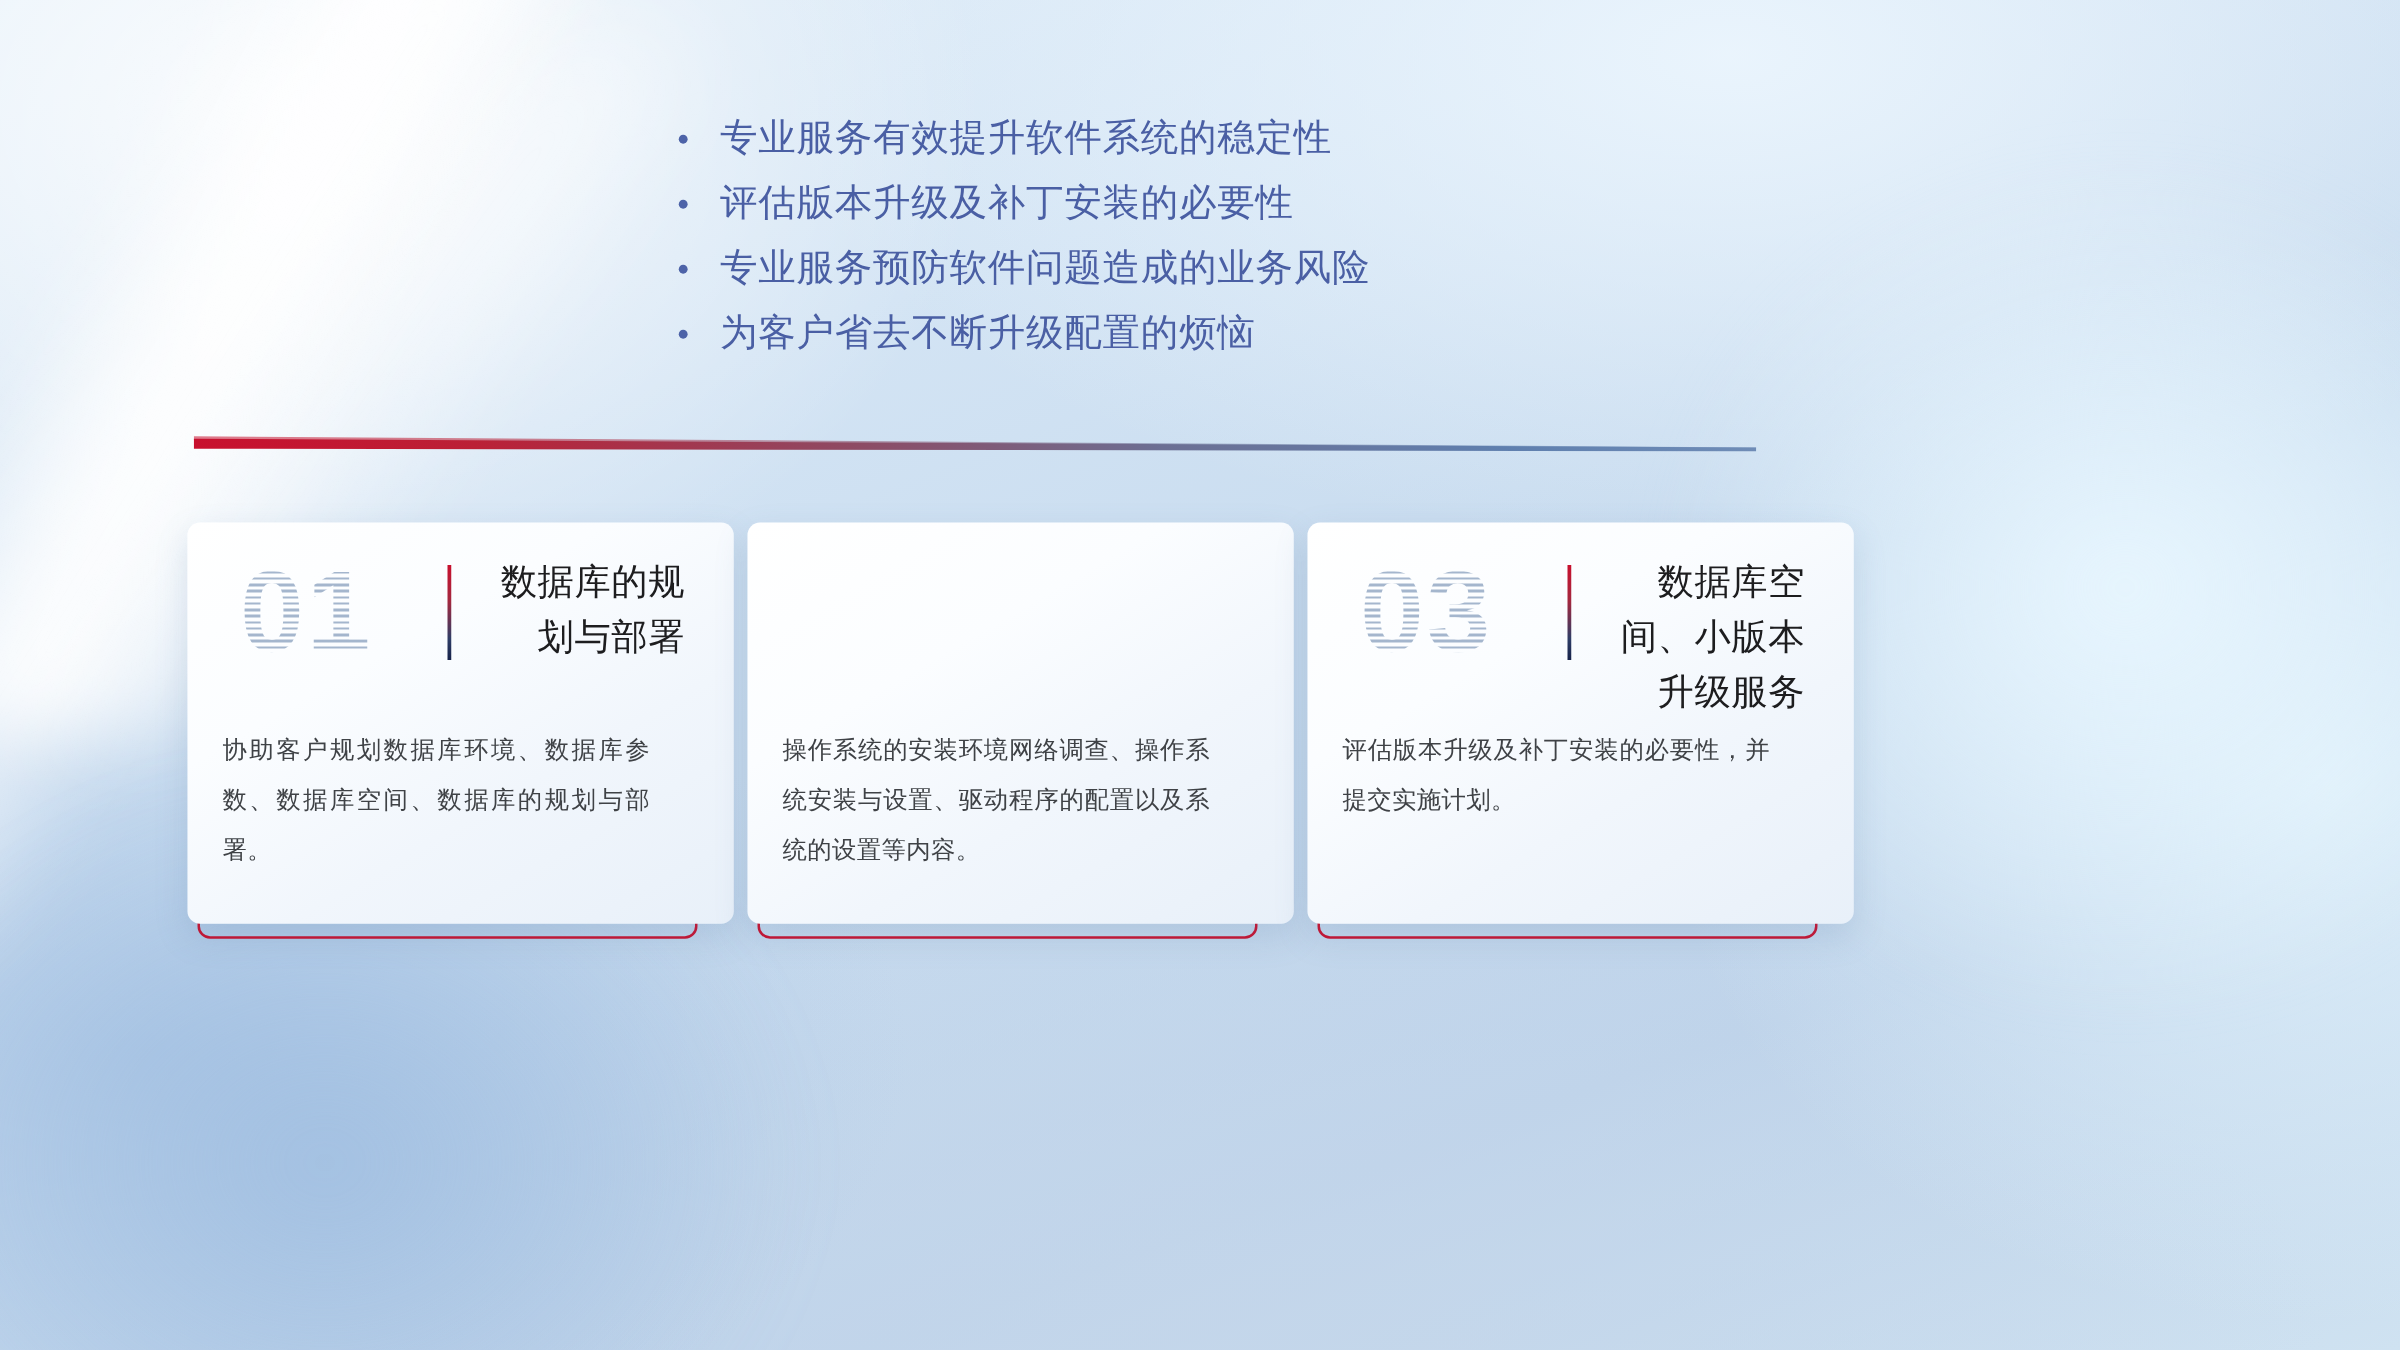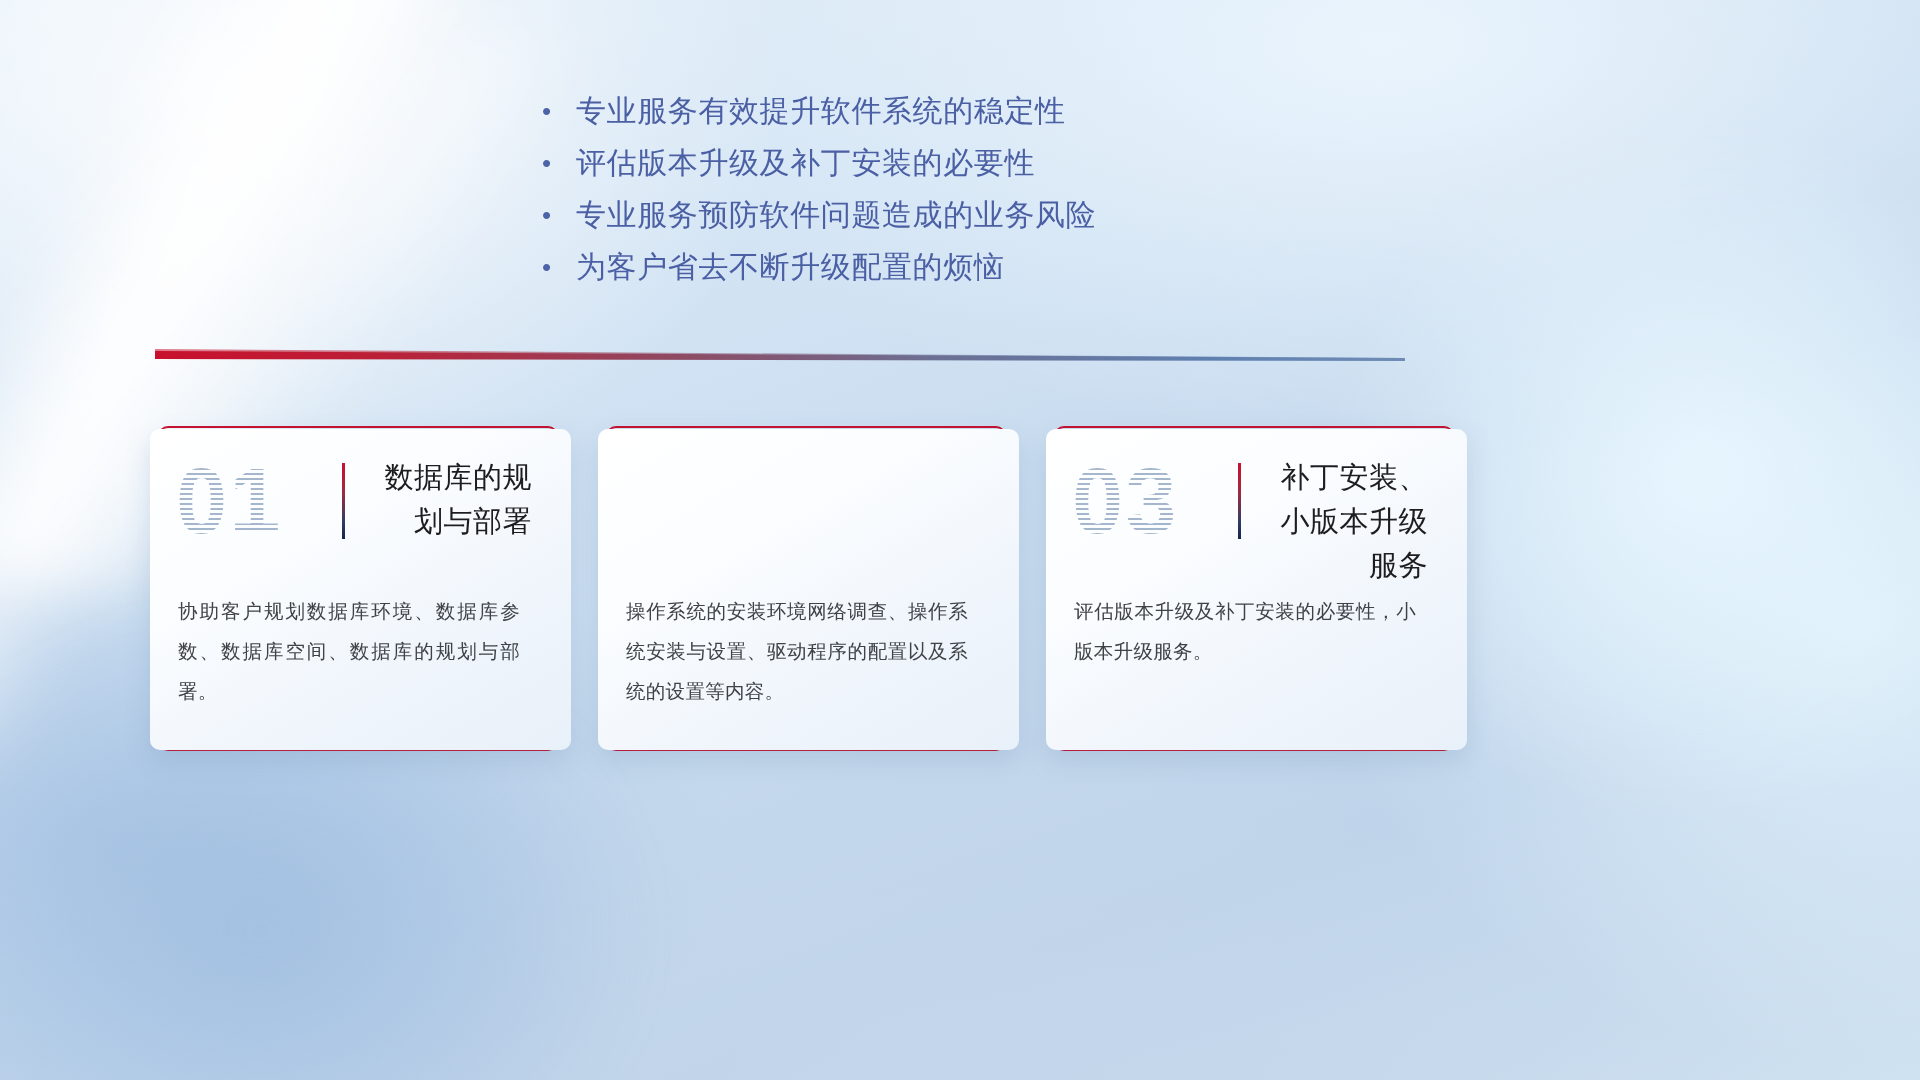--- a/index.html
+++ b/index.html
@@ -80,25 +80,26 @@
   }
   .card-wrap{
     position:absolute;top:0;width:400px;height:325px;
   }
   .card-frame{
     position:absolute;left:8px;top:8px;width:396px;height:321px;
     border:2px solid #c8102e;border-radius:10px;
     background:transparent;
   }
   .card{
-    position:absolute;left:0;top:11px;width:421px;height:321px;
+    position:absolute;left:0;top:0;width:421px;height:321px;
     border-radius:10px;
     background:linear-gradient(150deg,#ffffff 0%,#fbfdff 34%,#f1f6fc 64%,#e8f0f9 100%);
     box-shadow:0 10px 26px rgba(90,120,160,0.18);
     overflow:hidden;
+    padding-left:16px;
   }
   .card-head{
     position:relative;height:148px;
   }
   .big-num{
     position:absolute;left:26px;top:24px;
     font-size:92px;font-weight:700;line-height:96px;
     letter-spacing:2px;
     color:#b9c9dc;
     background-image:repeating-linear-gradient(
@@ -202,21 +203,21 @@
         <div class="card-body">操作系统的安装环境网络调查、操作系统安装与设置、驱动程序的配置以及系统的设置等内容。</div>
       </div>
     </div>
 
     <div class="card-wrap" style="left:896px;">
       <div class="card-frame"></div>
       <div class="card">
         <div class="card-head">
           <div class="big-num">03</div>
           <div class="num-bar"></div>
-          <div class="card-title">补丁安装、小版本升级服务</div>
+          <div class="card-title">数据库空间、小版本升级服务</div>
         </div>
-        <div class="card-body">评估版本升级及补丁安装的必要性，小版本升级服务。</div>
+        <div class="card-body">评估版本升级及补丁安装的必要性，并提交实施计划。</div>
       </div>
     </div>
 
   </div>
 
 </div>
 
 </body></html>

